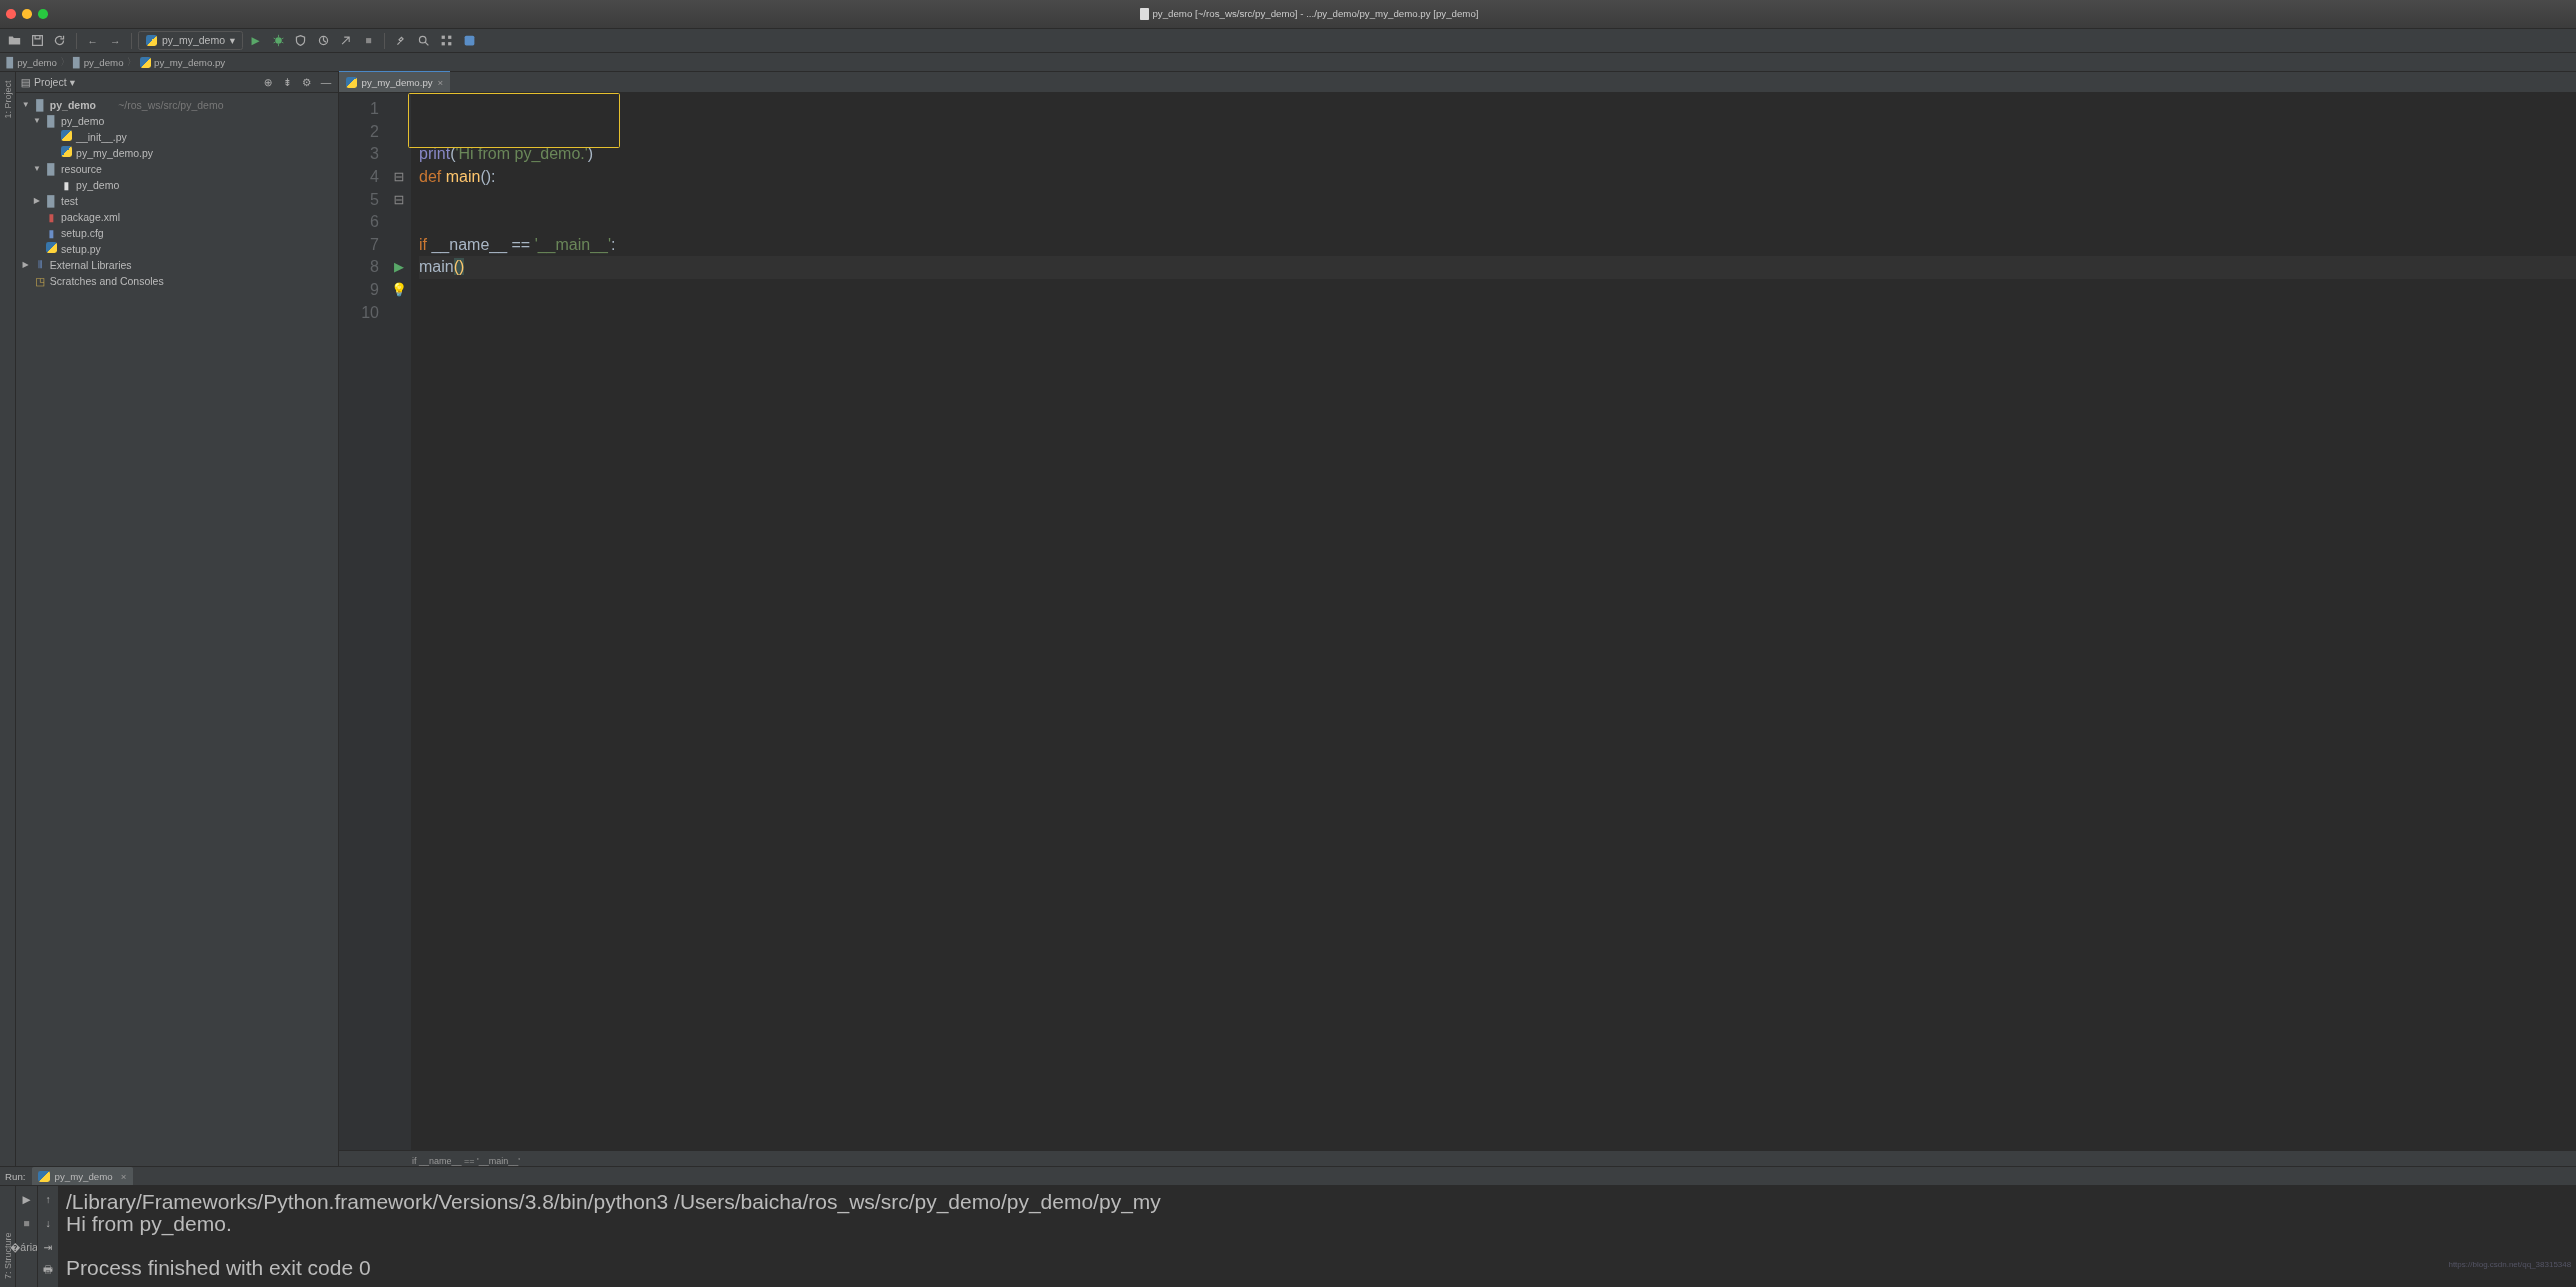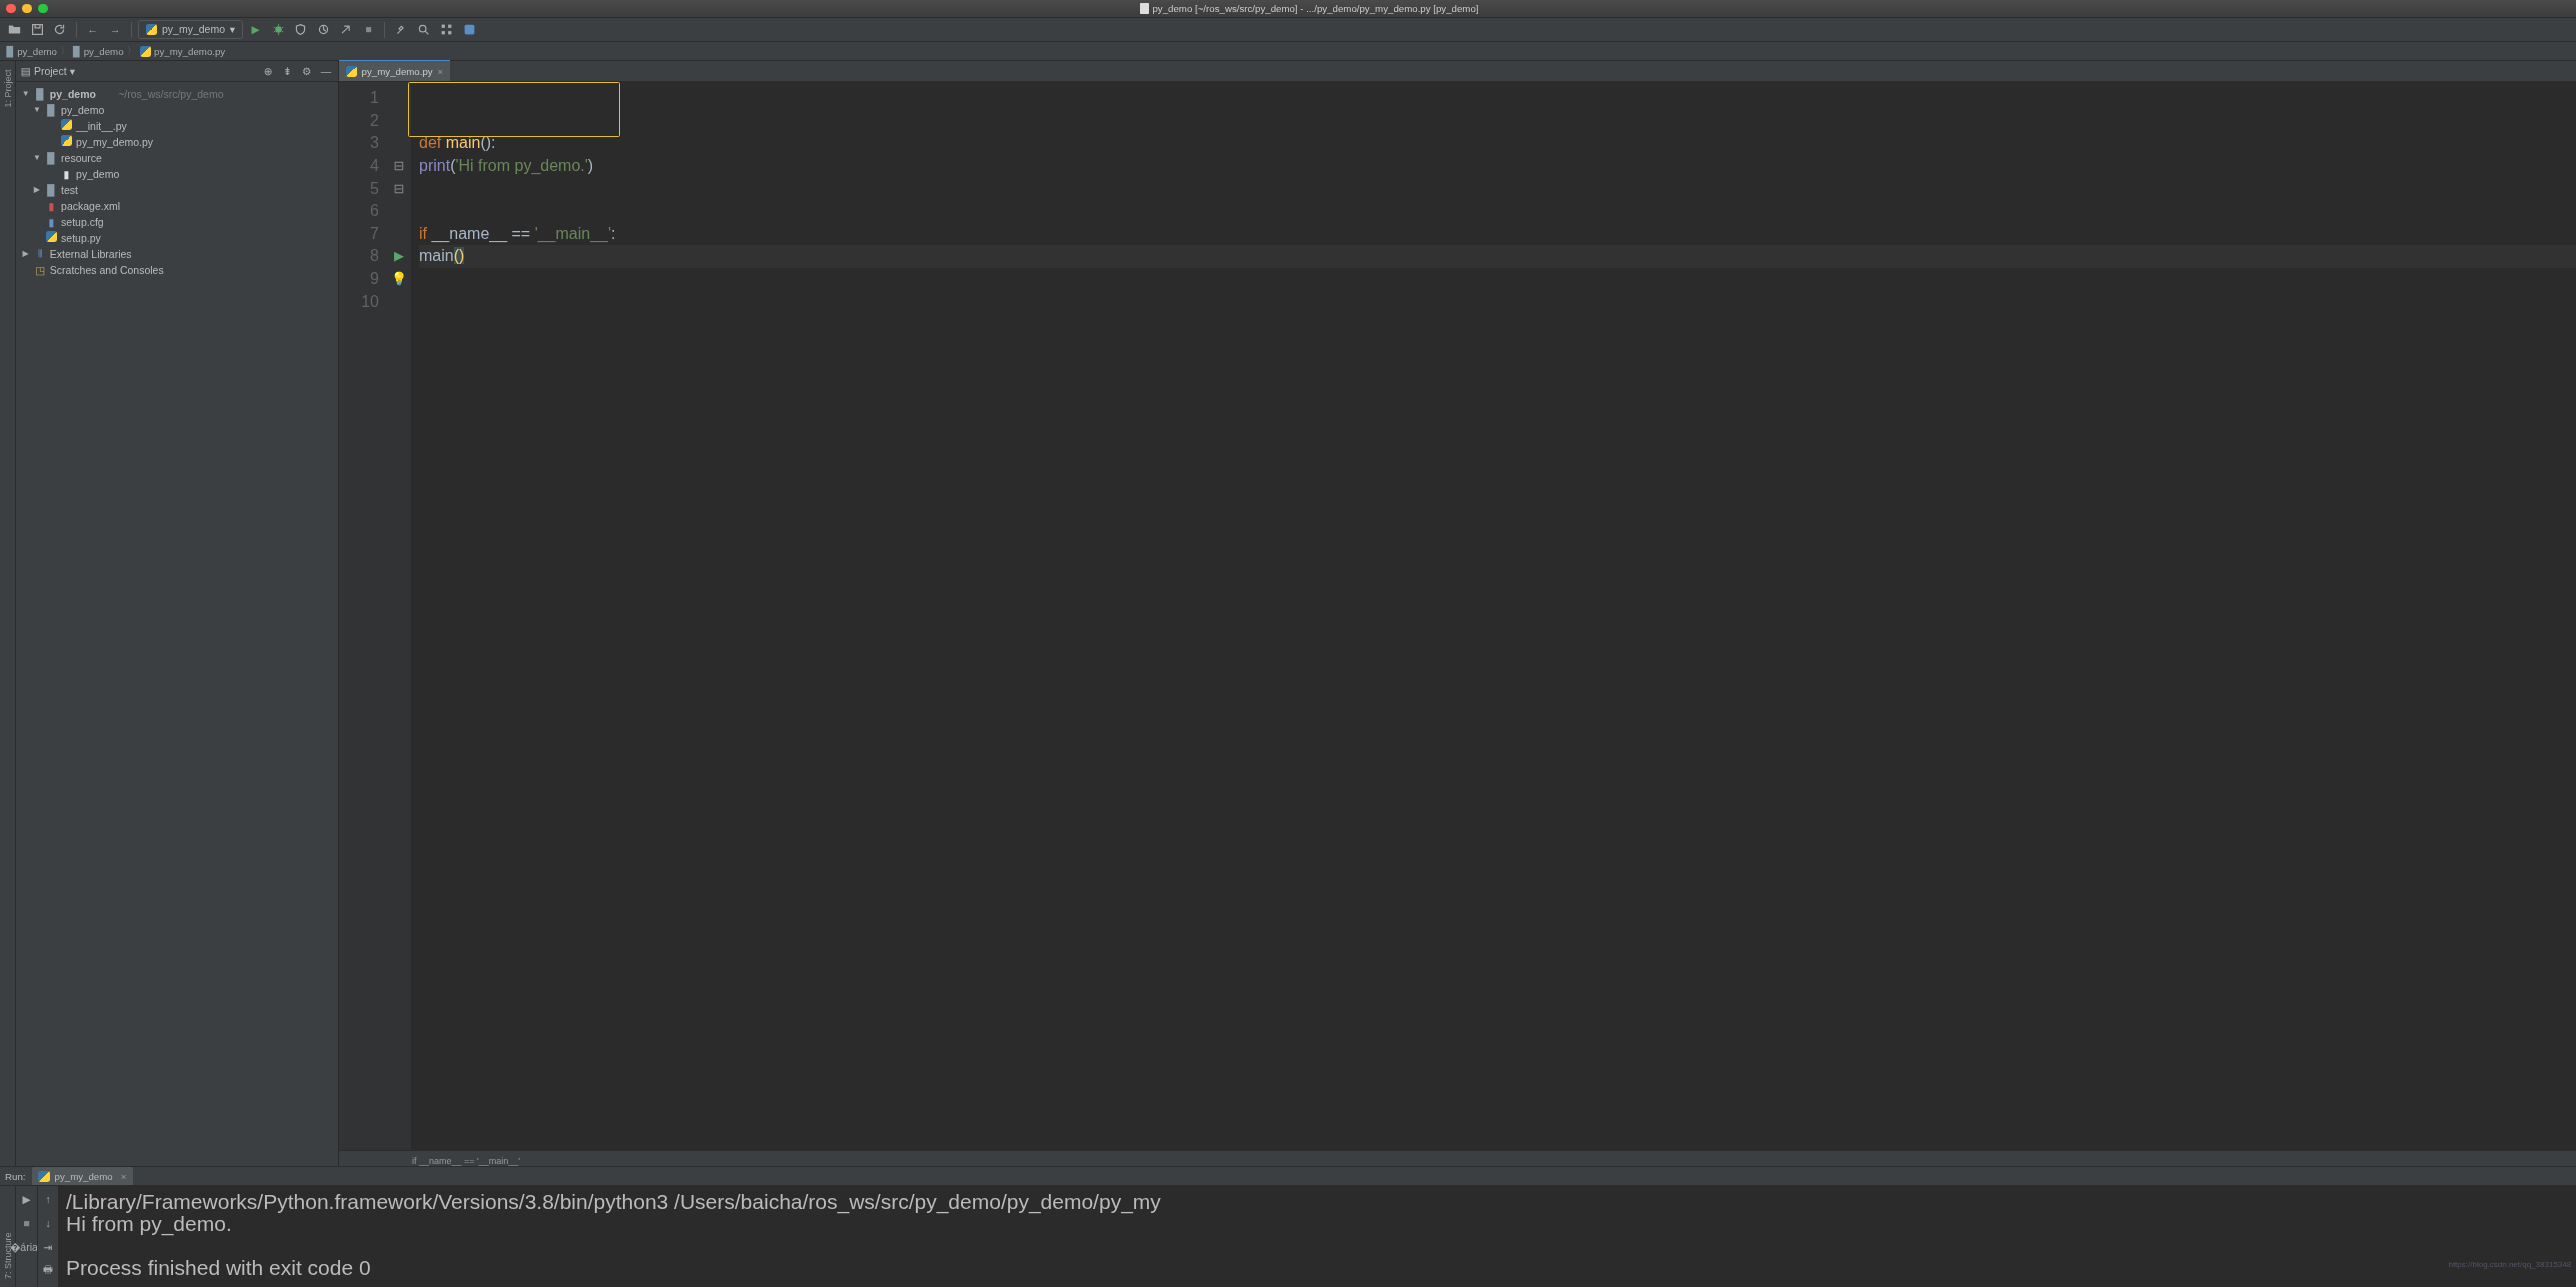--- a/index.html
+++ b/index.html
@@ -1,20 +1,20 @@
 <!DOCTYPE html>
 <html><head>
 <meta charset="utf-8">
 <style>
 * { margin: 0; padding: 0; box-sizing: border-box; font-family: -apple-system, "Segoe UI", sans-serif; }
 html, body { width: 100%; height: 100%; background: #3c3f41; color: #bbb; font-size: 10.5px; overflow: hidden; }
 .window { display: flex; flex-direction: column; height: 100vh; }
 
 
-.titlebar { height: 18px; background: linear-gradient(#4a4a4a,#3c3c3c); display: flex; align-items: center; padding: 0 6px; border-bottom: 0.8px solid #2b2b2b; }
+.titlebar { height: 29px; background: linear-gradient(#4a4a4a,#3c3c3c); display: flex; align-items: center; padding: 0 6px; border-bottom: 0.8px solid #2b2b2b; }
 .traffic { display: flex; gap: 6.5px; }
 .dot { width: 9.7px; height: 9.7px; border-radius: 50%; }
 .red { background:#ff5f57; } .yellow { background:#febc2e; } .green { background:#28c840; }
 .title-text { flex:1; text-align:center; color:#ccc; font-size:9.7px; display:flex; align-items:center; justify-content:center; gap:3.2px; }
 .file-ico { display:inline-block; width:9.7px; height:11.3px; background:#ddd; border-radius:0.8px; position:relative; }
 
 
 .toolbar { height: 24px; background:#3c3f41; border-bottom:0.8px solid #2b2b2b; display:flex; align-items:center; padding:0 4.8px; gap:3.2px; }
 .tbtn { width:19.4px; height:19.4px; display:flex; align-items:center; justify-content:center; color:#aaa; border-radius:2.4px; cursor:pointer; }
 .sep { width:0.8px; height:16px; background:#555; margin:0 3.2px; }
@@ -296,22 +296,22 @@
           <div>&nbsp;</div>
             <div>&nbsp;</div>
           <div class="green-tri">▶</div>
           <div class="bulb">💡</div>
           <div>&nbsp;</div>
         </div>
         <div class="code">
           <div class="selbox" style="left:-3.2px; top:0px; width:212px; height:55px;"></div>
           <div>&nbsp;</div>
           <div>&nbsp;</div>
+          <div><span class="builtin">    print</span><span>(</span><span class="str">'Hi from py_demo.'</span><span>)</span></div>
           <div><span class="kw">def </span><span class="fn">main</span><span>():</span></div>
-          <div><span class="builtin">    print</span><span>(</span><span class="str">'Hi from py_demo.'</span><span>)</span></div>
           <div>&nbsp;</div>
           <div>&nbsp;</div>
           <div><span class="kw">if </span><span>__name__ </span><span>== </span><span class="str">'__main__'</span><span>:</span></div>
           <div class="current-line"><span>    main</span><span class="hl-paren">(</span><span class="hl-paren">)</span></div>
           <div>&nbsp;</div>
         </div>
       </div>
       <div class="crumb-bar">
           <span>if __name__ == '__main__'</span>
         </div>

